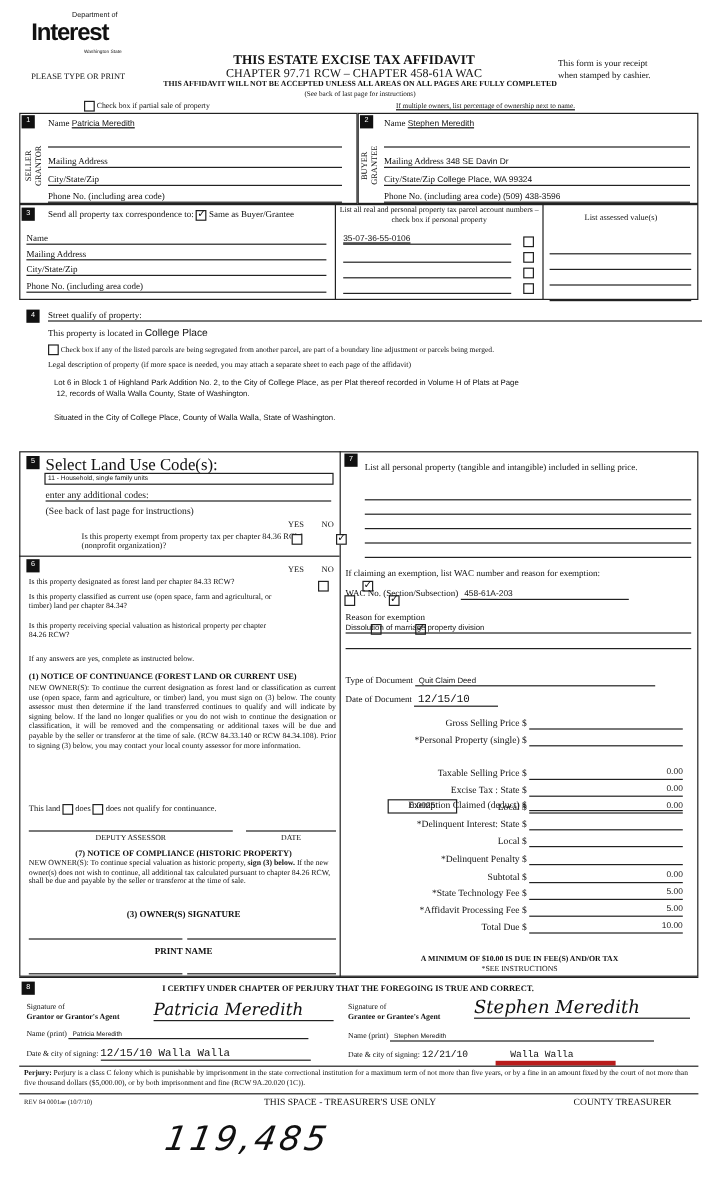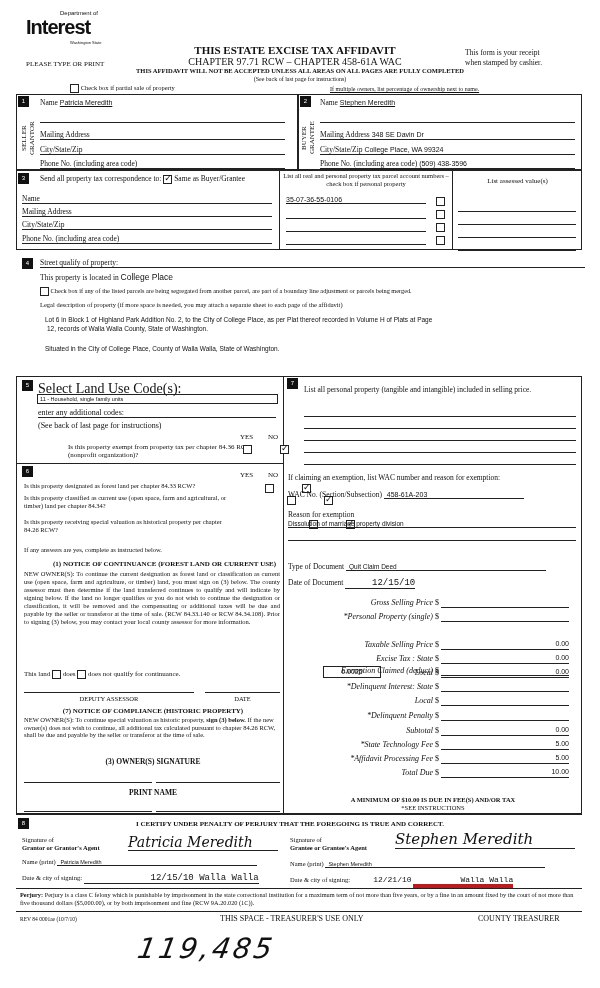--- a/index.html
+++ b/index.html
@@ -1,32 +1,32 @@
 <!DOCTYPE html>
 <html><head>
 <meta charset="utf-8">
 <style>
   * { box-sizing: border-box; margin: 0; padding: 0; }
   body { width: 600px; height: 988px; background: #fff; position: relative; overflow: hidden;
          font-family: "Liberation Serif", serif; color: #111; font-size: 8px; }
   .abs { position: absolute; }
   .sans { font-family: "Liberation Sans", sans-serif; }
-  .mono { font-family: "Liberation Mono", monospace; text-align: right; }
+  .mono { font-family: "Liberation Mono", monospace; }
   .line { border-bottom: 1px solid #222; }
   .box { border: 1px solid #222; }
   .badge { position: absolute; width: 11px; height: 11px; background: #111; color: #fff;
            font-size: 6px; text-align: center; line-height: 11px; font-family: "Liberation Sans", sans-serif; }
   .cb { display: inline-block; width: 9px; height: 9px; border: 1px solid #222; vertical-align: middle;
         position: relative; background: #fff; }
   .cb.checked::after { content: "\2713"; position: absolute; left: 0px; top: -3px; font-size: 9px; }
   .vert { position: absolute; writing-mode: vertical-rl; transform: rotate(180deg); font-size: 7px; text-align: center; line-height: 8px; }
   .fill { font-family: "Liberation Sans", sans-serif; font-size: 7px; }
   .lbl { font-size: 7.5px; }
   .amount-row { position: absolute; left: 0; width: 300px; height: 12px; }
-  .amount-row .k { position: absolute; right: 150px; top: 0; font-size: 8px; font-style: italic; }
+  .amount-row .k { position: absolute; right: 150px; top: 0; font-size: 8px; }
   .amount-row .dl { position: absolute; left: 152px; top: 0; font-size: 8px; }
   .amount-row .v { position: absolute; left: 158px; width: 128px; top: 0; border-bottom: 1px solid #222;
                    text-align: right; font-family: "Liberation Sans", sans-serif; font-size: 7px; height: 10px; }
 </style>
 </head>
 <body>
 
 
 
 
@@ -173,21 +173,21 @@
 <span class="cb abs" style="left:243px;top:483px;"></span>
 <span class="cb abs checked" style="left:269px;top:483px;"></span>
 <div class="abs" style="left:24px;top:494px;width:210px;font-size:6.5px;line-height:8px;">Is this property classified as current use (open space, farm and agricultural, or timber) land per chapter 84.34?</div>
 <span class="cb abs" style="left:243px;top:495px;"></span>
 <span class="cb abs checked" style="left:269px;top:495px;"></span>
 <div class="abs" style="left:24px;top:518px;width:210px;font-size:6.5px;line-height:8px;">Is this property receiving special valuation as historical property per chapter 84.26 RCW?</div>
 <span class="cb abs" style="left:243px;top:519px;"></span>
 <span class="cb abs checked" style="left:269px;top:519px;"></span>
 
 <div class="abs" style="left:24px;top:546px;font-size:6.5px;">If any answers are yes, complete as instructed below.</div>
-<div class="abs" style="left:24px;top:560px;width:258px;font-size:7px;font-weight:bold;margin-left:29px;">(1) NOTICE OF CONTINUANCE (FOREST LAND OR CURRENT USE)</div>
+<div class="abs" style="left:24px;top:560px;width:258px;font-size:7px;font-weight:bold;">(1) NOTICE OF CONTINUANCE (FOREST LAND OR CURRENT USE)</div>
 <div class="abs" style="left:24px;top:570px;width:256px;font-size:6.5px;line-height:8px;text-align:justify;">NEW OWNER(S): To continue the current designation as forest land or classification as current use (open space, farm and agriculture, or timber) land, you must sign on (3) below. The county assessor must then determine if the land transferred continues to qualify and will indicate by signing below. If the land no longer qualifies or you do not wish to continue the designation or classification, it will be removed and the compensating or additional taxes will be due and payable by the seller or transferor at the time of sale. (RCW 84.33.140 or RCW 84.34.108). Prior to signing (3) below, you may contact your local county assessor for more information.</div>
 <div class="abs" style="left:24px;top:670px;font-size:7px;">
   <span>This land</span>
   <span class="cb"></span>
   <span>does</span>
   <span class="cb"></span>
   <span>does not</span>
   <span>qualify for continuance.</span>
 </div>
 <div class="abs line" style="left:24px;top:692px;width:170px;"></div>
@@ -301,21 +301,21 @@
     <span class="dl">$</span>
     <span class="v">10.00</span>
   </div>
 </div>
 <div class="abs" style="left:284px;top:796px;width:298px;text-align:center;font-size:6.5px;font-weight:bold;">A MINIMUM OF $10.00 IS DUE IN FEE(S) AND/OR TAX</div>
 <div class="abs" style="left:284px;top:804px;width:298px;text-align:center;font-size:6.5px;">*SEE INSTRUCTIONS</div>
 
 
 <div class="abs" style="left:16px;top:814px;width:566px;border-top:1.5px solid #222;"></div>
 <div class="badge" style="left:18px;top:818px;">8</div>
-<div class="abs" style="left:80px;top:820px;width:420px;text-align:center;font-size:7px;font-weight:bold;">I CERTIFY UNDER PENALTY OF PERJURY THAT THE FOREGOING IS TRUE AND CORRECT.</div>
+<div class="abs" style="left:80px;top:820px;width:420px;text-align:center;font-size:7px;font-weight:bold;">I CERTIFY UNDER CHAPTER OF PERJURY THAT THE FOREGOING IS TRUE AND CORRECT.</div>
 
 <div class="abs" style="left:22px;top:836px;font-size:6.5px;line-height:8px;">
   <div>Signature of</div>
   <div style="font-weight:bold;">Grantor or Grantor's Agent</div>
 </div>
 <div class="abs" style="left:128px;top:834px;width:150px;border-bottom:1px solid #222;font-family:'DejaVu Serif',serif;font-style:italic;font-size:14px;">Patricia Meredith</div>
 <div class="abs" style="left:22px;top:858px;width:256px;font-size:6.5px;">
   <span>Name (print)</span>
   <span class="fill" style="display:inline-block;width:200px;border-bottom:1px solid #222;font-size:5.5px;padding-left:3px;">Patricia Meredith</span>
 </div>

